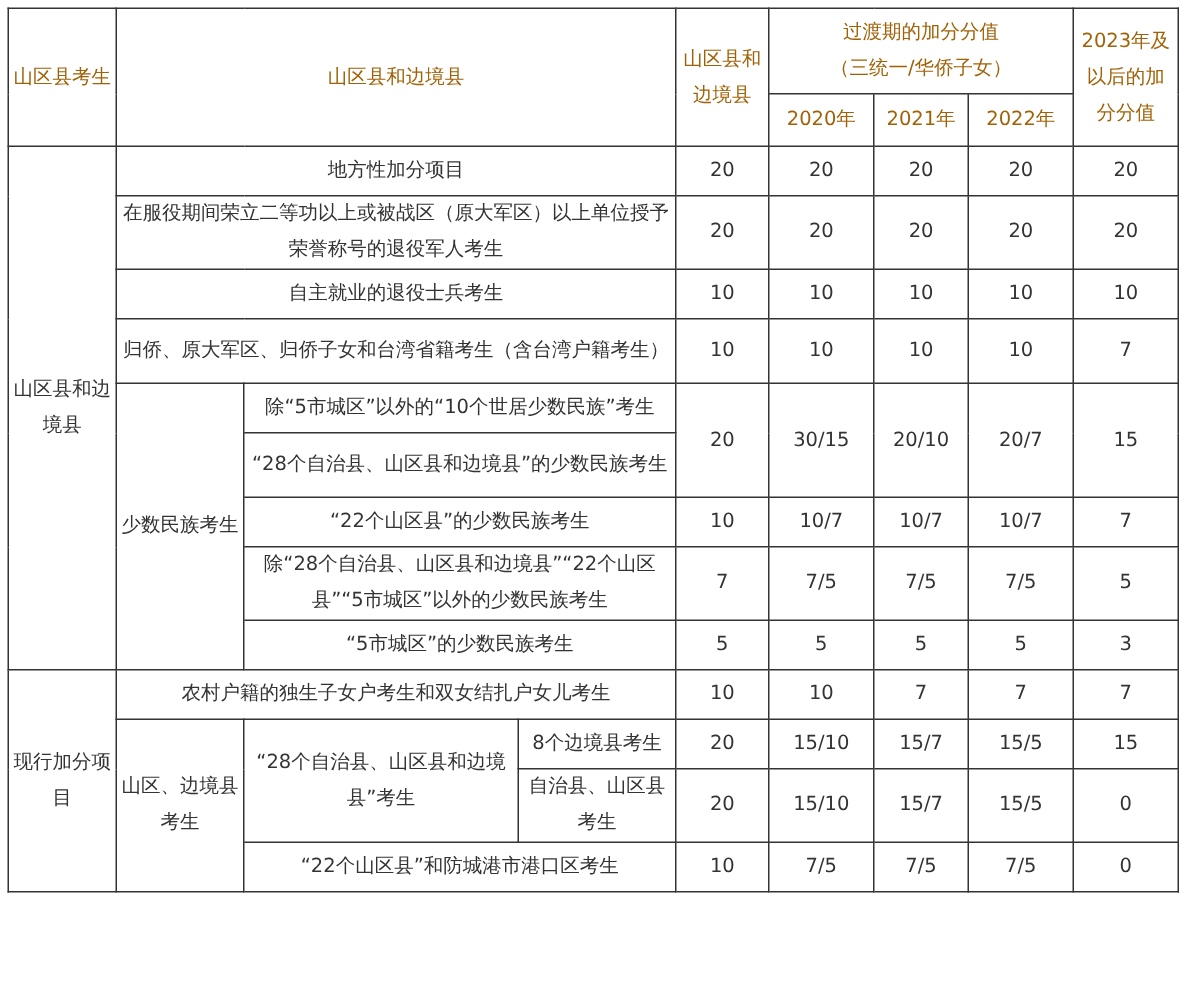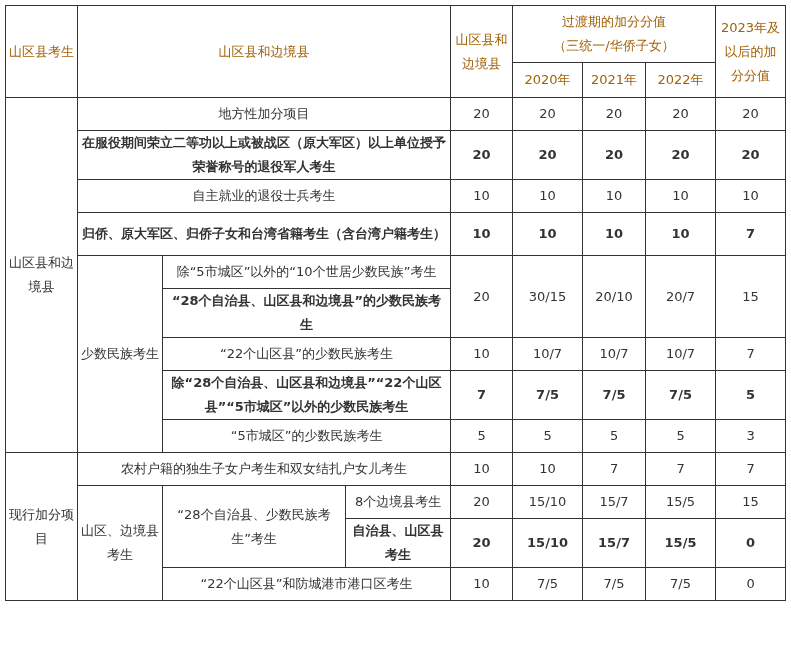--- a/index.html
+++ b/index.html
@@ -8,21 +8,21 @@
     position:absolute; left:5px; top:5px;
     border-collapse:collapse; table-layout:fixed;
     width:780px; font-size:13px; line-height:24px;
   }
   table.policy td {
     border:1px solid #333333; text-align:center; vertical-align:middle;
     padding:0 3px; word-break:break-all;
   }
   table.policy td.hd { font-weight:normal; color:#a16207; }
   .rh1 { height:33px; }
-  .rh2 { height:43px;font-weight:bold; }
+  .rh2 { height:43px; }
 </style>
 </head>
 <body>
 
 <table class="policy">
   <colgroup>
     <col style="width:72px">
       <col style="width:85px">
       <col style="width:183px">
       <col style="width:105px">
@@ -132,21 +132,21 @@
       <td colspan="3">农村户籍的独生子女户考生和双女结扎户女儿考生</td>
       <td>10</td>
       <td>10</td>
       <td>7</td>
       <td>7</td>
       <td>7</td>
     </tr>
 
     <tr class="rh1">
       <td rowspan="3">山区、边境县考生</td>
-      <td rowspan="2">“28个自治县、少数民族考生”考生</td>
+      <td rowspan="2">“28个自治县、山区县和边境县”考生</td>
       <td>8个边境县考生</td>
       <td>20</td>
       <td>15/10</td>
       <td>15/7</td>
       <td>15/5</td>
       <td>15</td>
     </tr>
 
     <tr class="rh2">
       <td>自治县、山区县考生</td>

